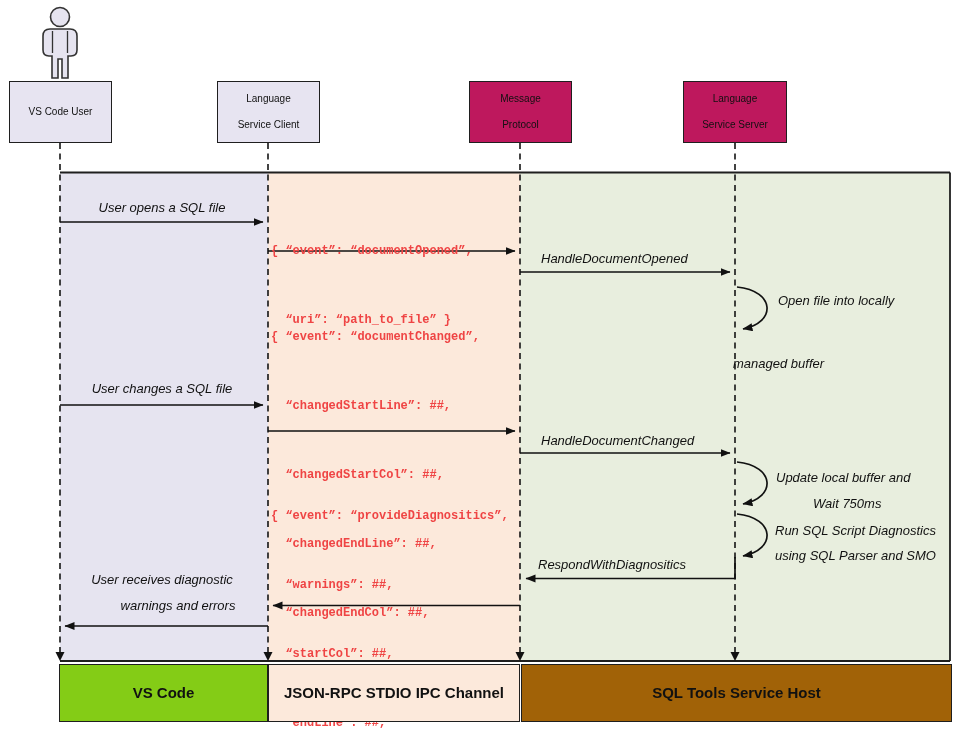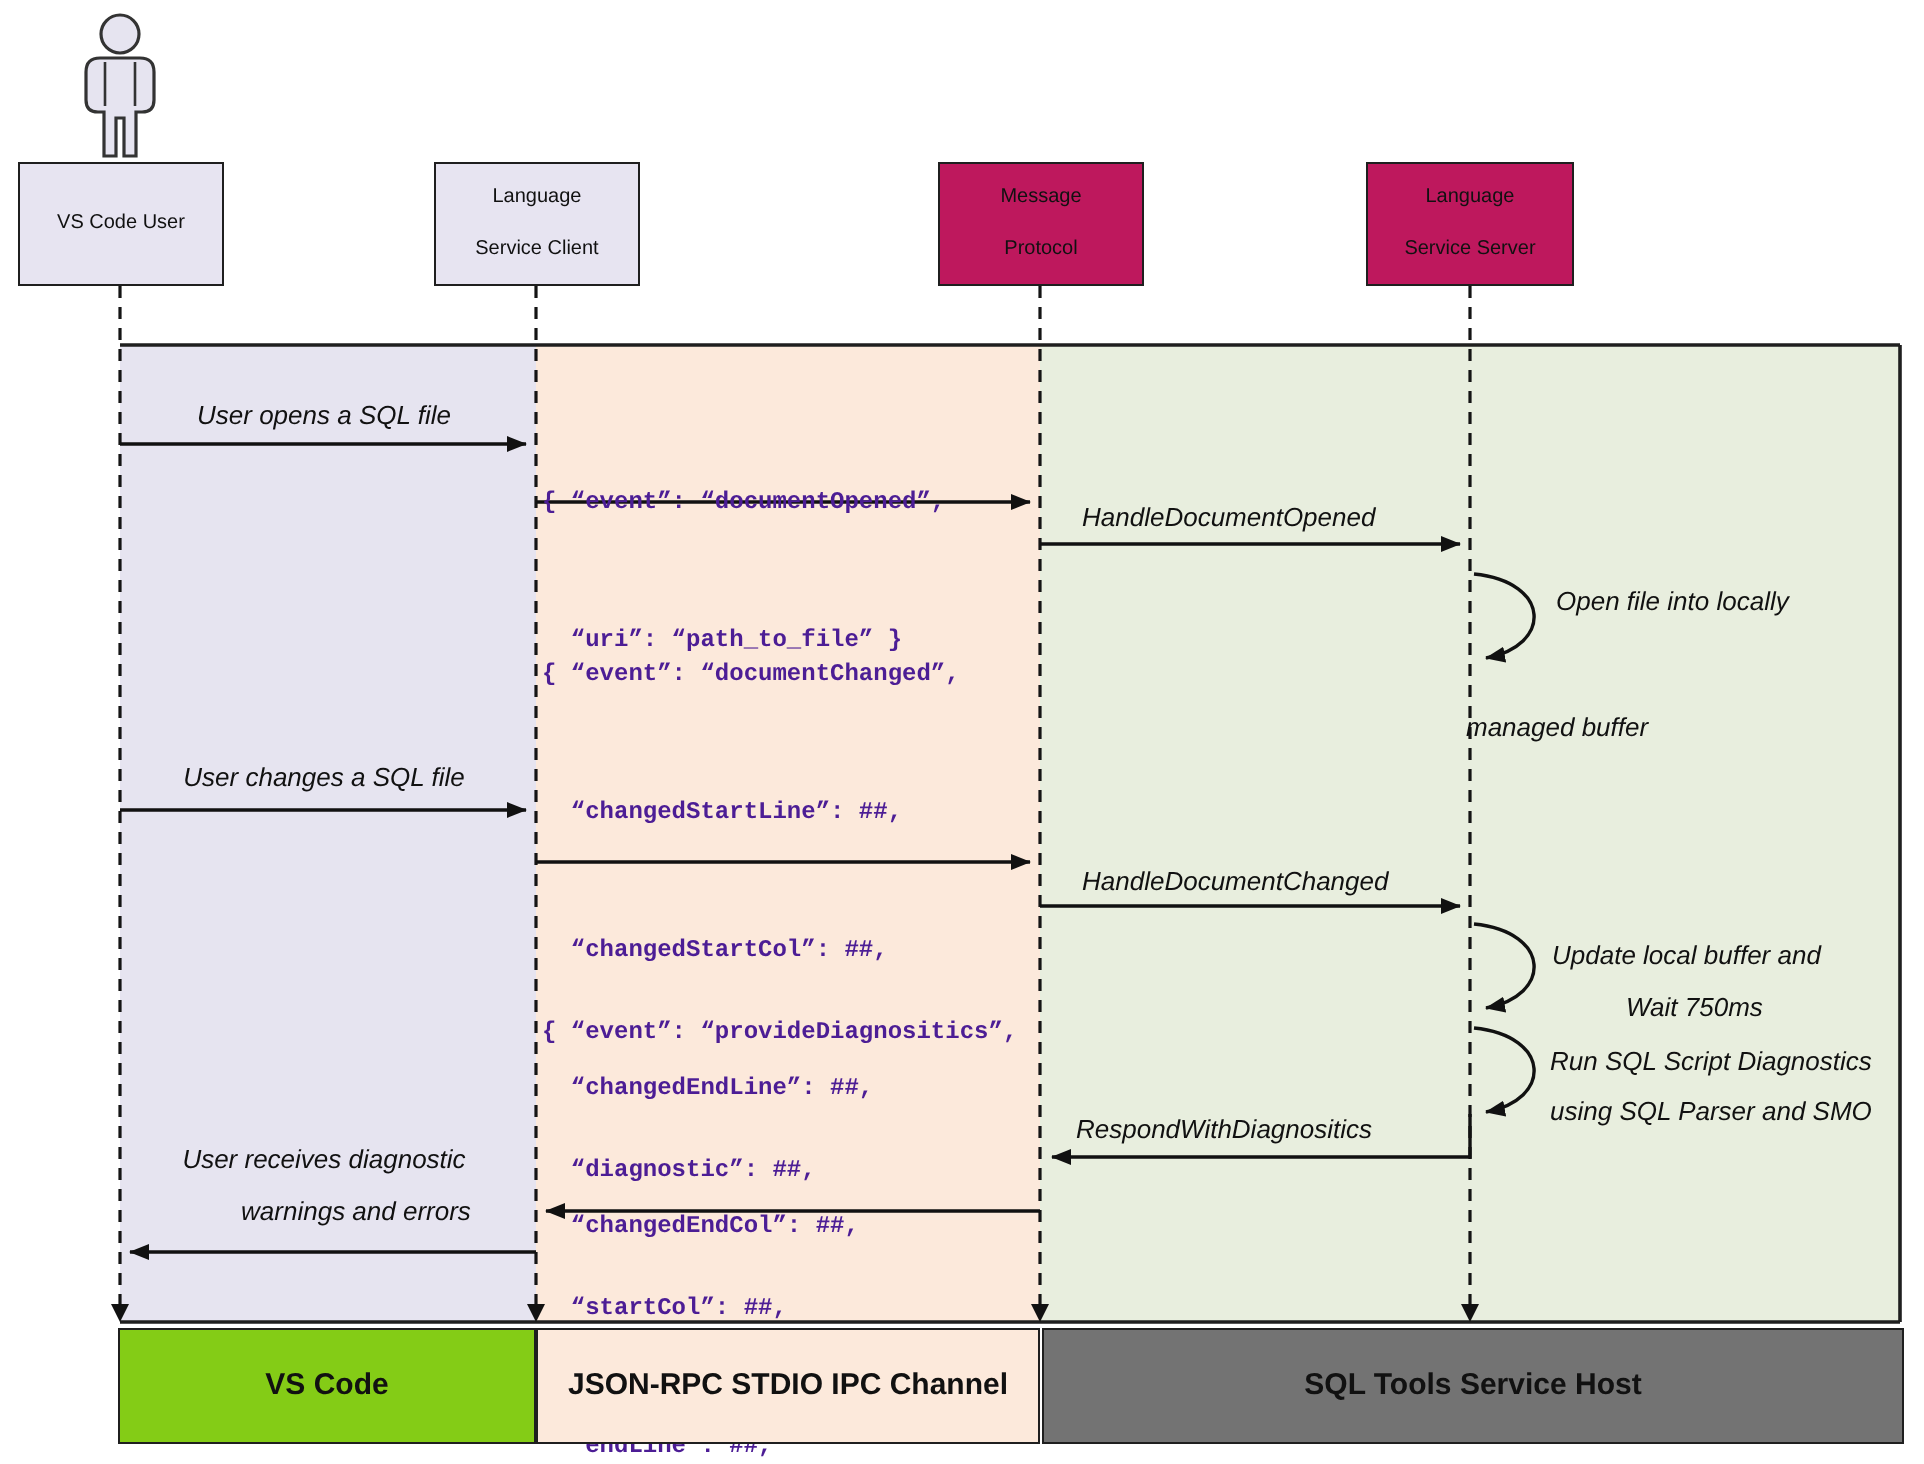--- a/index.html
+++ b/index.html
@@ -16,26 +16,26 @@
     position:absolute;border:1.6px solid #1f1f1f;box-sizing:border-box;
     display:flex;flex-direction:column;align-items:center;justify-content:center;
     text-align:center;font-size:10px;line-height:26px;background:#fff;
   }
   .hdr{top:81px;width:103px;height:62px;}
   .hdr-purple{background:#e7e4f1;}
   .hdr-green{background:#be185d;}
   .ftr{top:664px;height:58px;font-weight:bold;font-size:15px;}
   .ftr-purple{background:#84cc16;}
   .ftr-peach{background:#fce9db;justify-content:center;}
-  .ftr-green{background:#737373;}
+  .ftr-green{background:#a16207;}
   .lbl{position:absolute;font-style:italic;font-size:13px;white-space:nowrap;}
   .lbl-c{text-align:center;}
   .mono{
     position:absolute;font-family:"Liberation Mono",monospace;font-weight:bold;
-    font-size:12px;line-height:23px;white-space:pre;color:#4c1d95;
+    font-size:12px;line-height:23px;white-space:pre;color:#ef4444;
   }
 </style>
 </head>
 <body>
 
 <div class="canvas">
 
   <div class="lane lane-vscode"></div>
   <div class="lane lane-ipc"></div>
   <div class="lane lane-host"></div>
@@ -129,21 +129,21 @@
   <div class="mono" style="left:271px;top:280px;">
     <div>{ “event”: “documentChanged”,</div>
     <div>  “changedStartLine”: ##,</div>
     <div>  “changedStartCol”: ##,</div>
     <div>  “changedEndLine”: ##,</div>
     <div>  “changedEndCol”: ##,</div>
     <div>  “changedText”: “changed txt” }</div>
   </div>
   <div class="mono" style="left:271px;top:459px;">
     <div>{ “event”: “provideDiagnositics”,</div>
-    <div>  “diagnostic”: ##,</div>
+    <div>  “warnings”: ##,</div>
     <div>  “startCol”: ##,</div>
     <div>  “endLine”: ##,</div>
     
     
   </div>
 
   <div class="box ftr ftr-purple" style="left:59px;width:209px;">
     <span>VS Code</span>
   </div>
   <div class="box ftr ftr-peach" style="left:268px;width:252px;">

